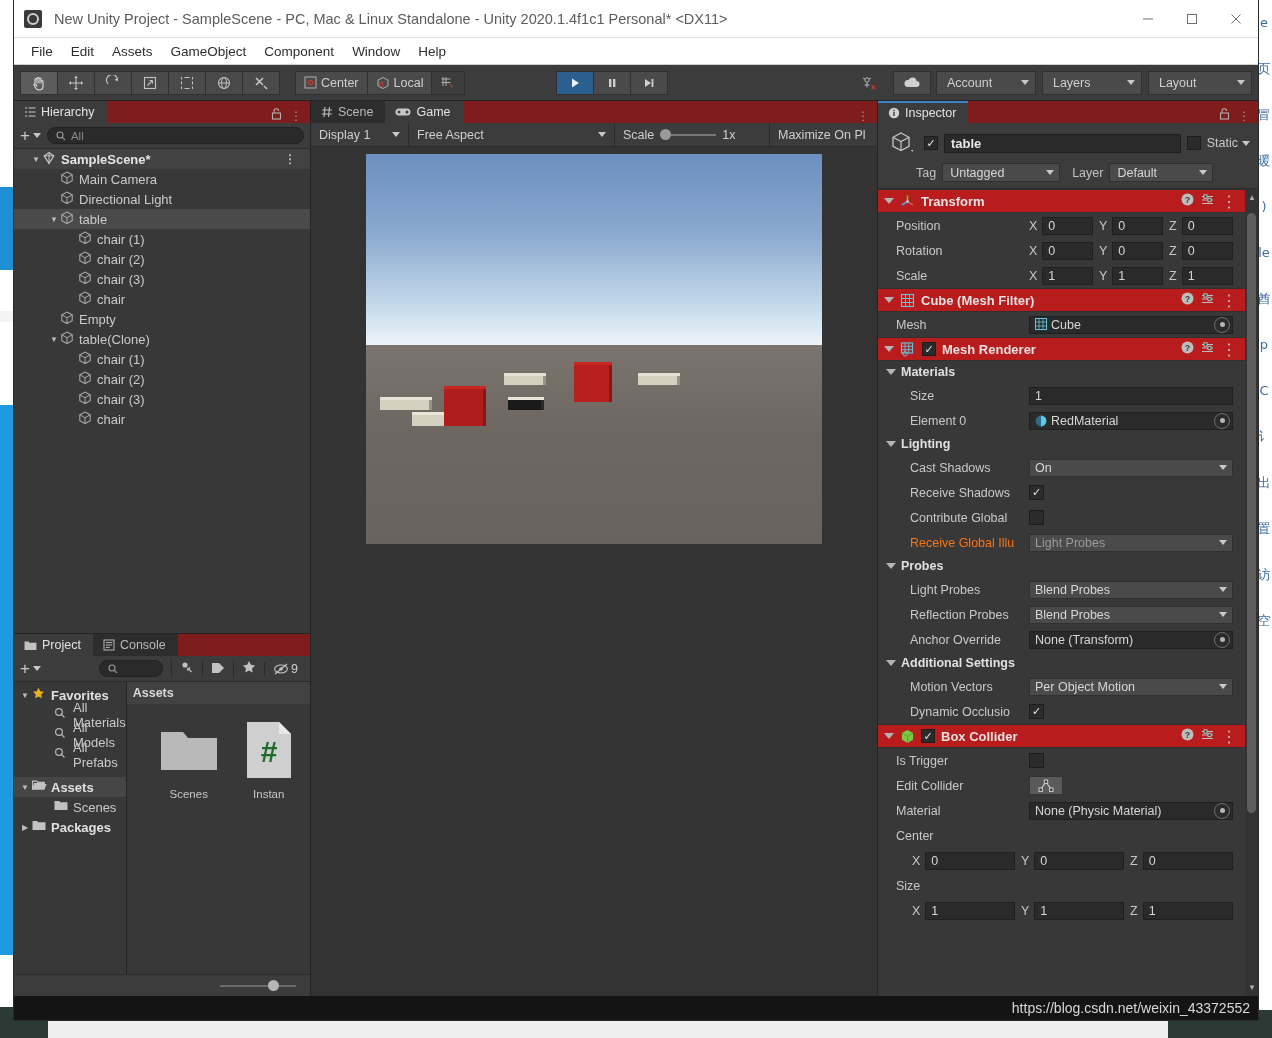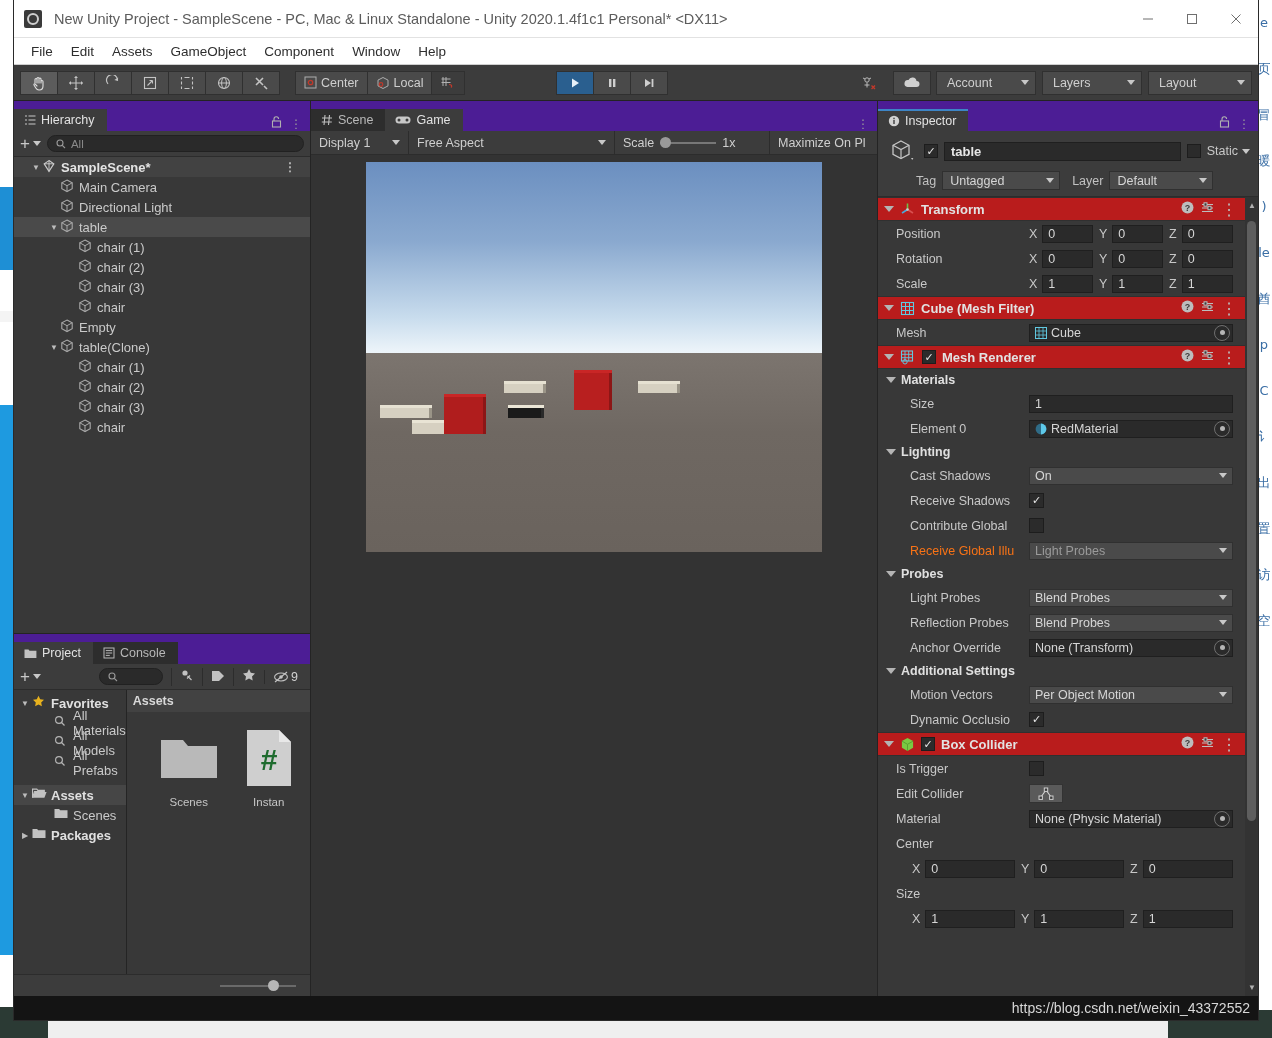--- a/index.html
+++ b/index.html
@@ -65,21 +65,21 @@
     border-top:5px solid #c8c8c8; }
 
   
   .main { display:flex; height:calc(1020px - 38px - 27px - 36px - 24px); }
   .col-left { width:296px; display:flex; flex-direction:column; background:#383838; }
   .col-mid { flex:1; display:flex; flex-direction:column; background:#383838;
     border-left:1px solid #242424; border-right:1px solid #242424;}
   .col-right { width:380px; background:#383838; display:flex; flex-direction:column; }
 
   
-  .tabrow { height:30px; background:#4c1d95; display:flex; align-items:flex-end; position:relative; }
+  .tabrow { height:22px; background:#7f1d1d; display:flex; align-items:flex-end; position:relative; }
   .tab { height:22px; display:flex; align-items:center; gap:5px; padding:0 12px 0 10px;
     font-size:12.5px; color:#b8b8b8; background:#2d2d2d; }
   .tab.active { background:#3c3c3c; color:#e2e2e2; }
   .tab.inspector-active { background:#3c3c3c; color:#e2e2e2; border-top:2px solid #3d85c6; }
   .tabrow .tab-actions { margin-left:auto; display:flex; align-items:center; gap:8px;
     padding-right:8px; color:#9a9a9a; font-size:12px; }
 
   
   .h-toolbar { height:26px; background:#3c3c3c; display:flex; align-items:center;
     gap:6px; padding:0 6px; border-bottom:1px solid #2c2c2c; }
@@ -880,21 +880,21 @@
                     <path d="M1 3.5h11M1 7h11M1 10.5h11" stroke="#bdbdbd" stroke-width="1.1"></path>
                     <rect x="3" y="1.8" width="3" height="3.4" fill="#3c3c3c" stroke="#bdbdbd" stroke-width="1"></rect>
                     <rect x="7" y="5.3" width="3" height="3.4" fill="#3c3c3c" stroke="#bdbdbd" stroke-width="1"></rect>
                   </svg></span>
        <span>⋮</span>
      </span>
             </div>
             <div class="prow">
               <div class="plbl">Mesh</div>
               <span class="field field-wide obj-field">
-           <span style="display:flex;align-items:center;gap:4px;">
+           <span style="display:flex;gap:4px;">
                   <svg width="12" height="12" viewBox="0 0 12 12">
                     <rect x="0.5" y="0.5" width="11" height="11" fill="none" stroke="#61c8e0" stroke-width="1"></rect>
                     <path d="M4 .5v11M8 .5v11M.5 4h11M.5 8h11" stroke="#61c8e0" stroke-width="0.8"></path>
                   </svg>
                   <span>Cube</span>
                 </span>
            <span class="obj-btn"></span>
          </span>
             </div>
             <div class="comp-head">

